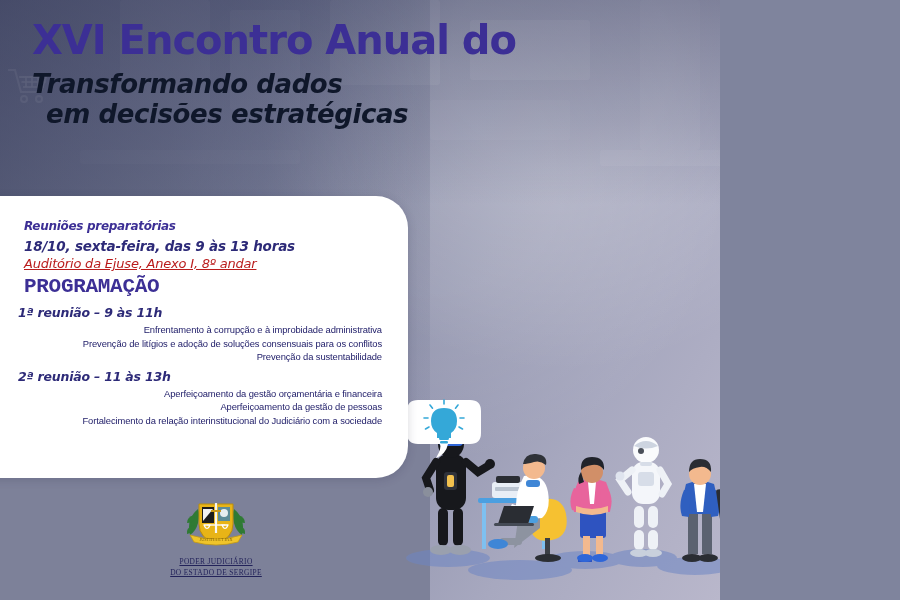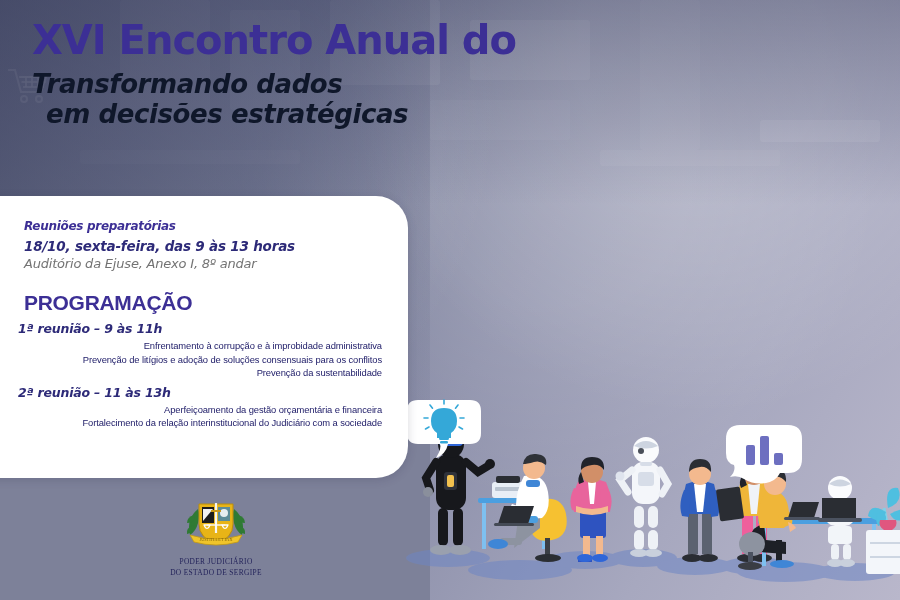--- a/index.html
+++ b/index.html
@@ -3,21 +3,21 @@
 <meta charset="utf-8">
 <title>XVI Encontro Anual do Planejamento Estratégico</title>
 <style>
   html,body{margin:0;padding:0;}
   body{
     width:900px;height:600px;overflow:hidden;
     font-family:"Liberation Sans",sans-serif;
     background:#7f849d;
   }
   #poster{
-    position:relative;width:900px;height:600px;overflow:hidden;
+    position:relative;width:720px;height:600px;overflow:hidden;
     background:#7f849d;
   }
 
   
   .bg-photo{
     position:absolute;inset:0;
     background:
       radial-gradient(circle at 12% 18%, rgba(255,255,255,.16) 0 16%, rgba(0,0,0,0) 42%),
       radial-gradient(circle at 78% 10%, rgba(255,255,255,.22) 0 14%, rgba(0,0,0,0) 40%),
       radial-gradient(circle at 62% 30%, rgba(255,255,255,.12) 0 18%, rgba(0,0,0,0) 46%),
@@ -82,28 +82,29 @@
   }
   .card-date{
     font-family:"DejaVu Sans",sans-serif;
     font-weight:bold;font-style:italic;
     font-size:13.5px;line-height:17px;color:#2d2a78;
     letter-spacing:-.2px;
   }
   .card-place{
     font-family:"DejaVu Sans",sans-serif;
     font-style:italic;
-    font-size:13px;line-height:17px;color:#737373;
+    font-size:13px;line-height:17px;color:#b91c1c;
     letter-spacing:-.2px;
+    text-decoration:underline;
   }
   .card-h2{
-    font-family:Liberation Sans, sans-serif;
+    font-family:Liberation Mono, monospace;
     font-weight:bold;
     font-size:21px;line-height:26px;color:#3c2f95;
-    margin-top:18px;letter-spacing:-.3px;
+    margin-top:2px;letter-spacing:-.3px;
   }
   .sess{margin-top:5px;}
   .sess-title{
     font-family:"DejaVu Sans",sans-serif;
     font-weight:bold;font-style:italic;
     font-size:12.5px;line-height:16px;color:#2d2a78;
     margin-left:-6px;letter-spacing:-.2px;
   }
   .sess ul{list-style:none;margin:2px 0 0 0;padding:0 0 0 14px;text-align:right;}
   .sess li{
@@ -112,21 +113,21 @@
     white-space:nowrap;letter-spacing:-.1px;
   }
 
   
   .emblem{
     position:absolute;left:168px;top:495px;width:96px;text-align:center;z-index:8;
   }
   .emblem-txt{
     font-family:"Liberation Serif",serif;
     font-size:7.4px;line-height:9px;color:#23235a;
-    letter-spacing:.35px;margin-top:2px;
+    letter-spacing:.35px;margin-top:2px;text-decoration:underline;
   }
 
   
   .illu{position:absolute;left:400px;top:380px;width:500px;height:220px;z-index:5;}
   .bubble{position:absolute;z-index:6;}
 </style>
 </head>
 <body>
 
 <div id="poster">
@@ -376,20 +377,21 @@
           <li>Enfrentamento à corrupção e à improbidade administrativa</li>
           <li>Prevenção de litígios e adoção de soluções consensuais para os conflitos</li>
           <li>Prevenção da sustentabilidade</li>
         </ul>
       </div>
 
       <div class="sess">
         <div class="sess-title">2ª reunião – 11 às 13h</div>
         <ul>
           <li>Aperfeiçoamento da gestão orçamentária e financeira</li>
+          <li>Aperfeiçoamento da gestão de pessoas</li>
           <li>Fortalecimento da relação interinstitucional do Judiciário com a sociedade</li>
         </ul>
       </div>
     </div>
   </div>
 
   <div class="emblem">
     <svg width="96" height="56" viewBox="0 0 96 56">
 
       <g fill="#2f7a34">

